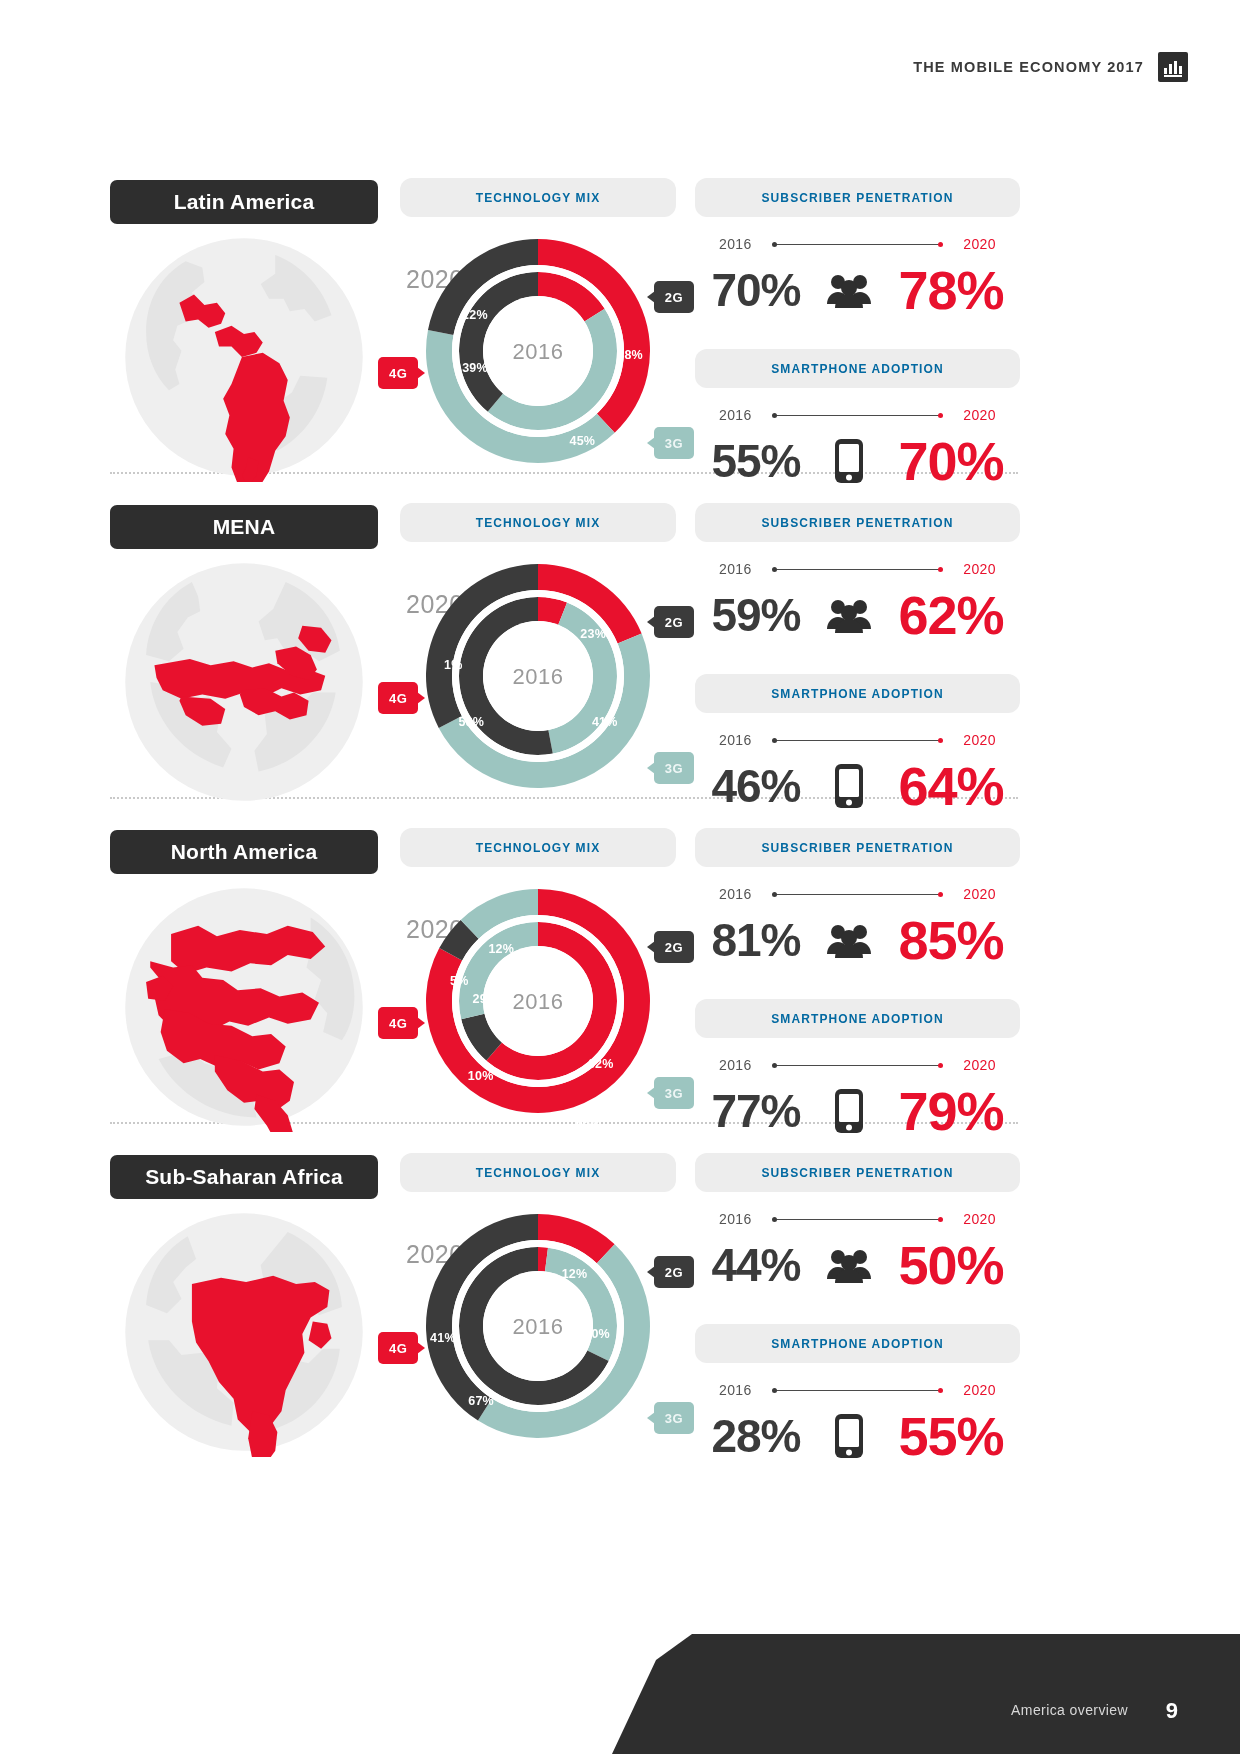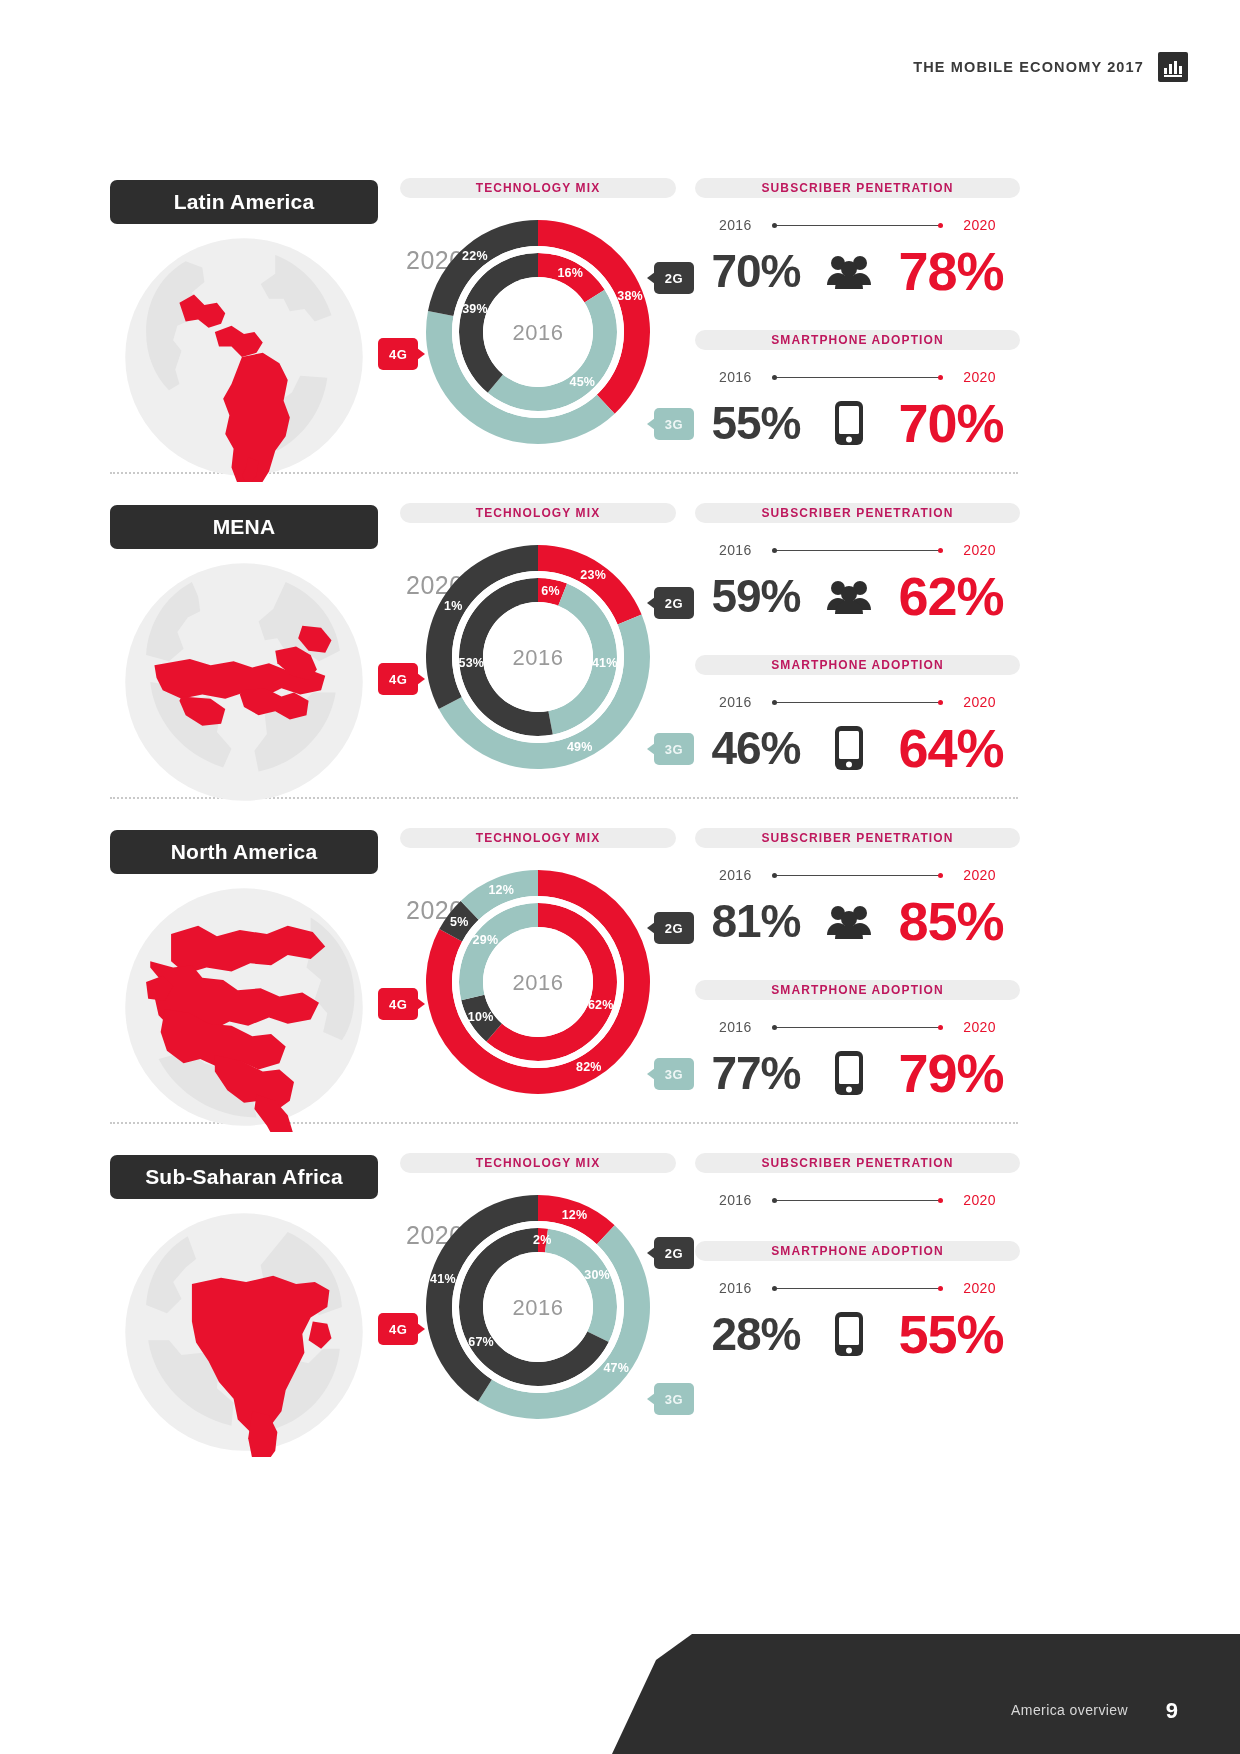--- a/index.html
+++ b/index.html
@@ -58,23 +58,23 @@
 
   
   .globe-wrap {
     position:absolute; left:9px; top:54px; width:250px; height:250px;
   }
   .globe-wrap svg { display:block; }
 
   
   .tech-col { position:absolute; left:290px; top:0; width:276px; }
   .sect-pill {
-    height:20px; background:#ededed; border-radius:12px;
+    height:39px; background:#ededed; border-radius:12px;
     display:flex; align-items:center; justify-content:center;
-    font-size:12px; font-weight:700; letter-spacing:1.1px; color:#be185d;
+    font-size:12px; font-weight:700; letter-spacing:1.1px; color:#0369a1;
   }
   .donut-area { position:relative; width:276px; height:246px; margin-top:12px; }
   .donut-svg { position:absolute; left:18px; top:2px; }
   .year-2020 {
     position:absolute; left:6px; top:36px;
     font-size:25px; color:#9a9a9a; font-weight:300; letter-spacing:.5px;
   }
   .tag {
     position:absolute; height:24px; padding:16px 11px; border-radius:5px;
     display:flex; align-items:center; justify-content:center;
@@ -86,21 +86,21 @@
   }
   .tag-4g { background:#e8112d; left:-22px; top:128px; }
   .tag-4g::after { right:-7px; border-left:8px solid #e8112d; }
   .tag-2g { background:#3b3b3b; right:-18px; top:52px; }
   .tag-2g::after { left:-7px; border-right:8px solid #3b3b3b; }
   .tag-3g { background:#9cc5c0; right:-18px; top:198px; color:#eef6f5; }
   .tag-3g::after { left:-7px; border-right:8px solid #9cc5c0; }
 
   .donut-label {
     position:absolute; font-size:12.5px; font-weight:700; color:#ffffff;
-    transform: translate(-50%,-50%); white-space:nowrap; letter-spacing:.2px;
+    transform: translate(-50%,-50%); white-space:nowrap; letter-spacing:.2px;margin-top:40px;
   }
   .center-year {
     position:absolute; left:50%; top:50%; transform:translate(-50%,-50%);
     font-size:22px; color:#9a9a9a; font-weight:300; letter-spacing:.5px;
   }
 
   
   .stats-col { position:absolute; left:585px; top:0; width:325px; }
   .stat-block { position:relative; }
   .stat-block.second { margin-top:28px; }
@@ -495,20 +495,34 @@
 
     <div class="stats-col">
 
   <div class="stat-block ">
     <div class="sect-pill">SUBSCRIBER PENETRATION</div>
     <div class="arrow-row">
       <span class="yr from">2016</span>
       <span class="arrow-line"></span>
       <span class="yr to">2020</span>
     </div>
+    <div class="values">
+      <span class="val-from">44%</span>
+      <span class="glyph">
+                <svg width="48" height="40" viewBox="0 0 48 40">
+    <circle cx="13" cy="12" r="7" fill="#2e2e2e"></circle>
+    <circle cx="35" cy="12" r="7" fill="#2e2e2e"></circle>
+    <path d="M2 34c0-7 5-12 11-12s11 5 11 12z" fill="#2e2e2e"></path>
+    <path d="M24 34c0-7 5-12 11-12s11 5 11 12z" fill="#2e2e2e"></path>
+    <circle cx="24" cy="18" r="8" fill="#2e2e2e"></circle>
+    <path d="M10 38c0-8 6-14 14-14s14 6 14 14z" fill="#2e2e2e"></path>
+  </svg>
+              </span>
+      <span class="val-to">50%</span>
+    </div>
   </div>
 
   <div class="stat-block second">
     <div class="sect-pill">SMARTPHONE ADOPTION</div>
     <div class="arrow-row">
       <span class="yr from">2016</span>
       <span class="arrow-line"></span>
       <span class="yr to">2020</span>
     </div>
     <div class="values">

